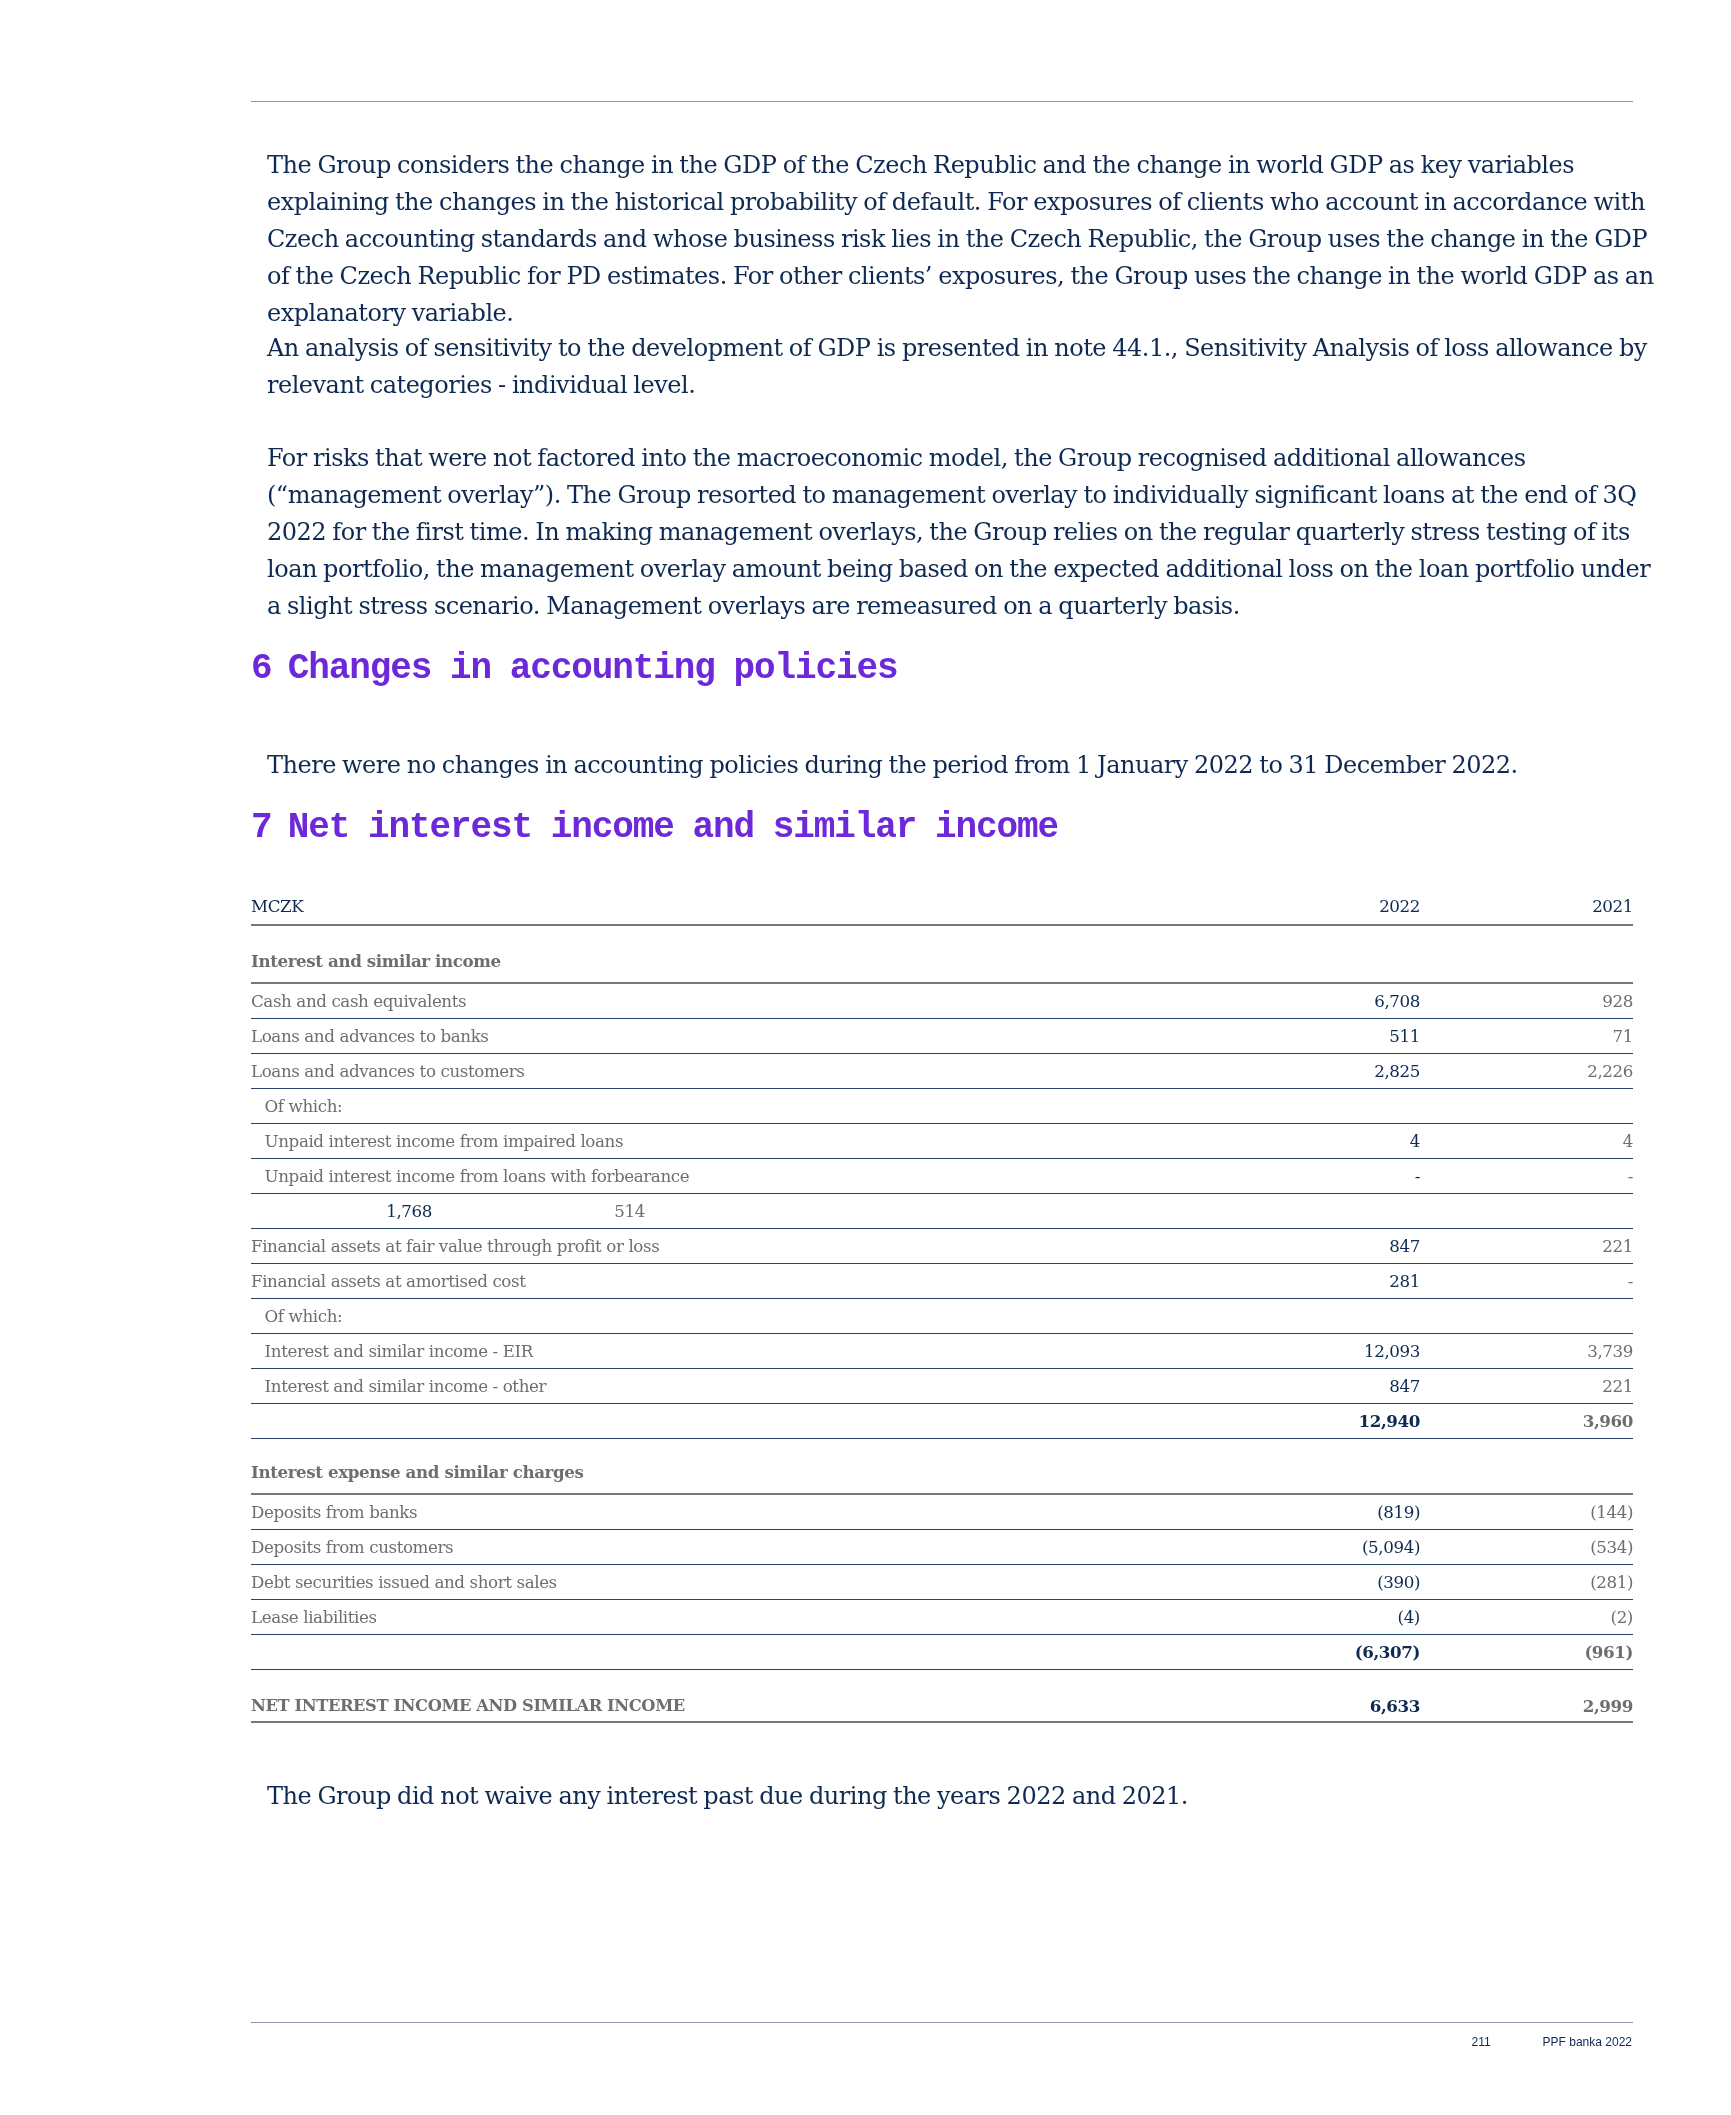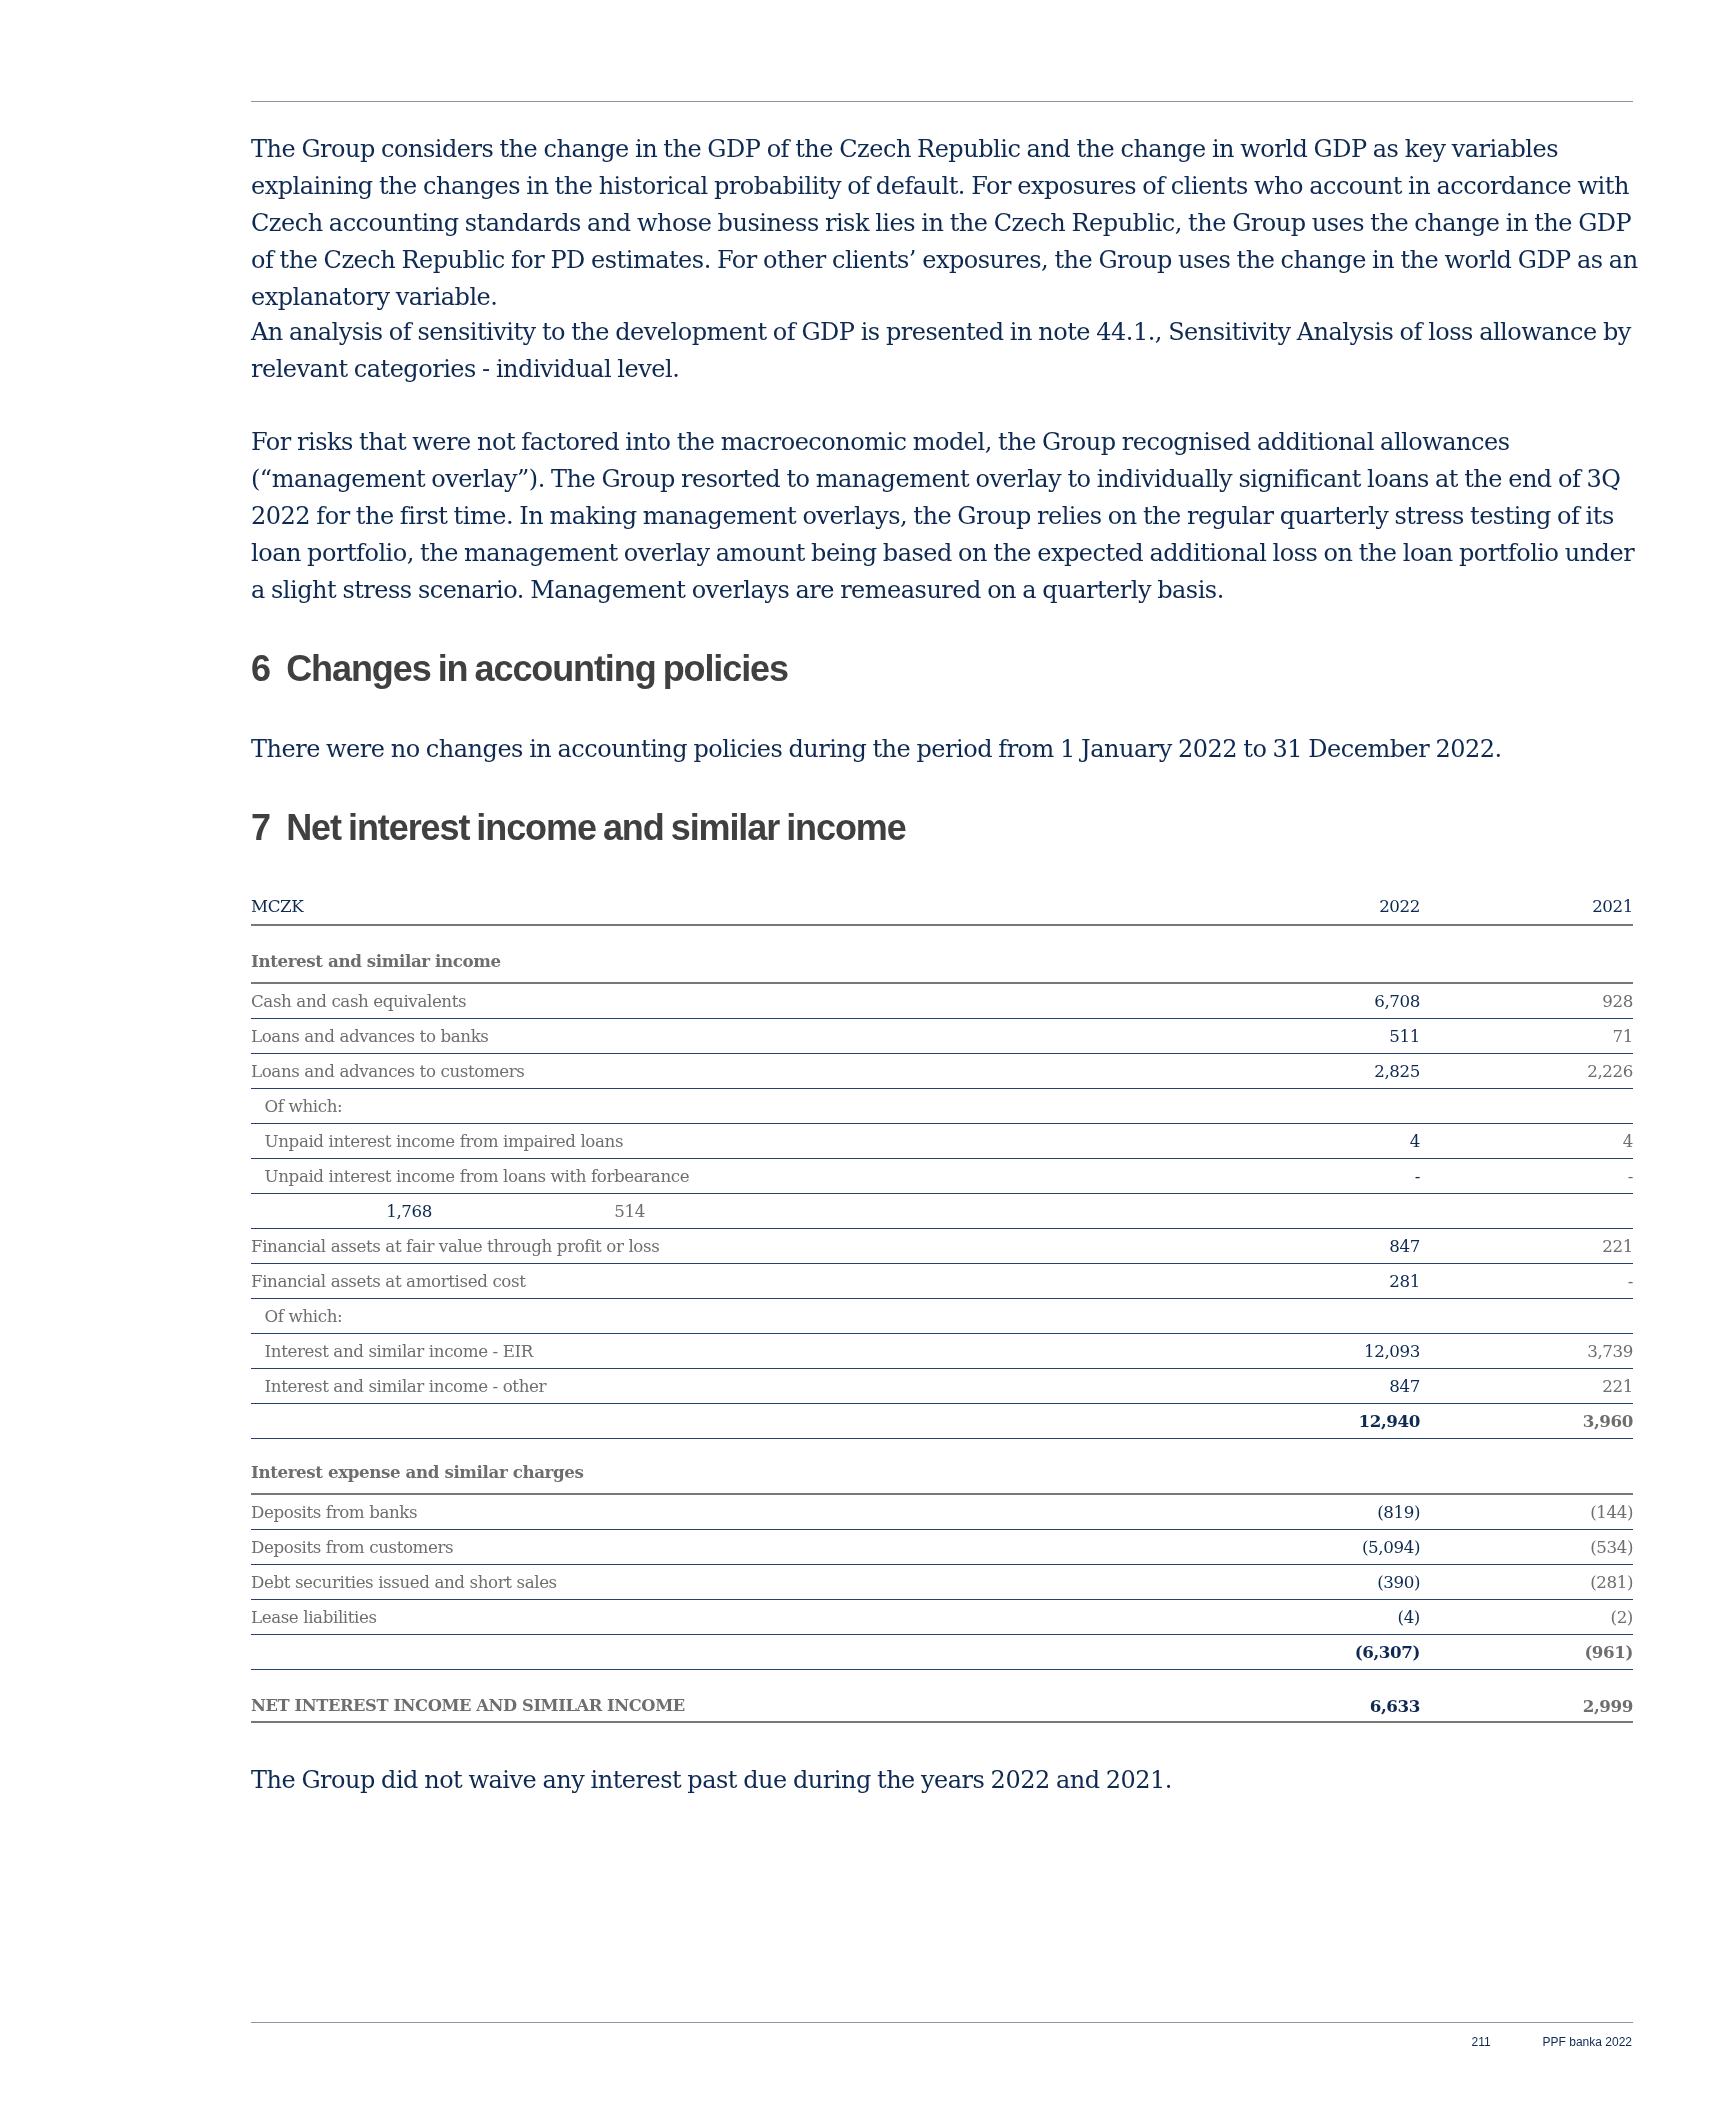--- a/index.html
+++ b/index.html
@@ -6,29 +6,29 @@
     body { width: 1731px; height: 2116px; position: relative; overflow: hidden; }
     .page { position: absolute; left: 251px; width: 1382px; top: 0; }
     .top-rule { position: absolute; left: 251px; width: 1382px; top: 101px; height: 0; border-top: 1.8px solid #8a96a3; }
     .body-text {
       font-family: "DejaVu Serif", "Liberation Serif", serif;
       color: #0e2a52;
       font-size: 24px;
       line-height: 37px;
       letter-spacing: -0.5px;
       word-spacing: -0.9px;
-      margin: 0;
+      margin: 16px;
     }
     .p1 { position: absolute; top: 131px; left: 0; width: 1393px; }
     .p2 { position: absolute; top: 314px; left: 0; width: 1393px; }
     .p3 { position: absolute; top: 424px; left: 0; width: 1393px; }
     .heading {
       position: absolute; left: 0; margin: 0;
-      font-family: Liberation Sans, sans-serif;
-      color: #404040;
+      font-family: Liberation Mono, monospace;
+      color: #6d28d9;
       font-weight: bold;
       font-size: 36px;
       letter-spacing: -1.1px;
       word-spacing: -1.8px;
     }
     .heading .num { margin-right: 16.3px; }
     .h6 { top: 648px; }
     .p4 { position: absolute; top: 731px; left: 0; width: 1393px; }
     .h7 { top: 807px; text-align: right; }
     .table { position: absolute; top: 896px; left: 0; width: 1382px;

